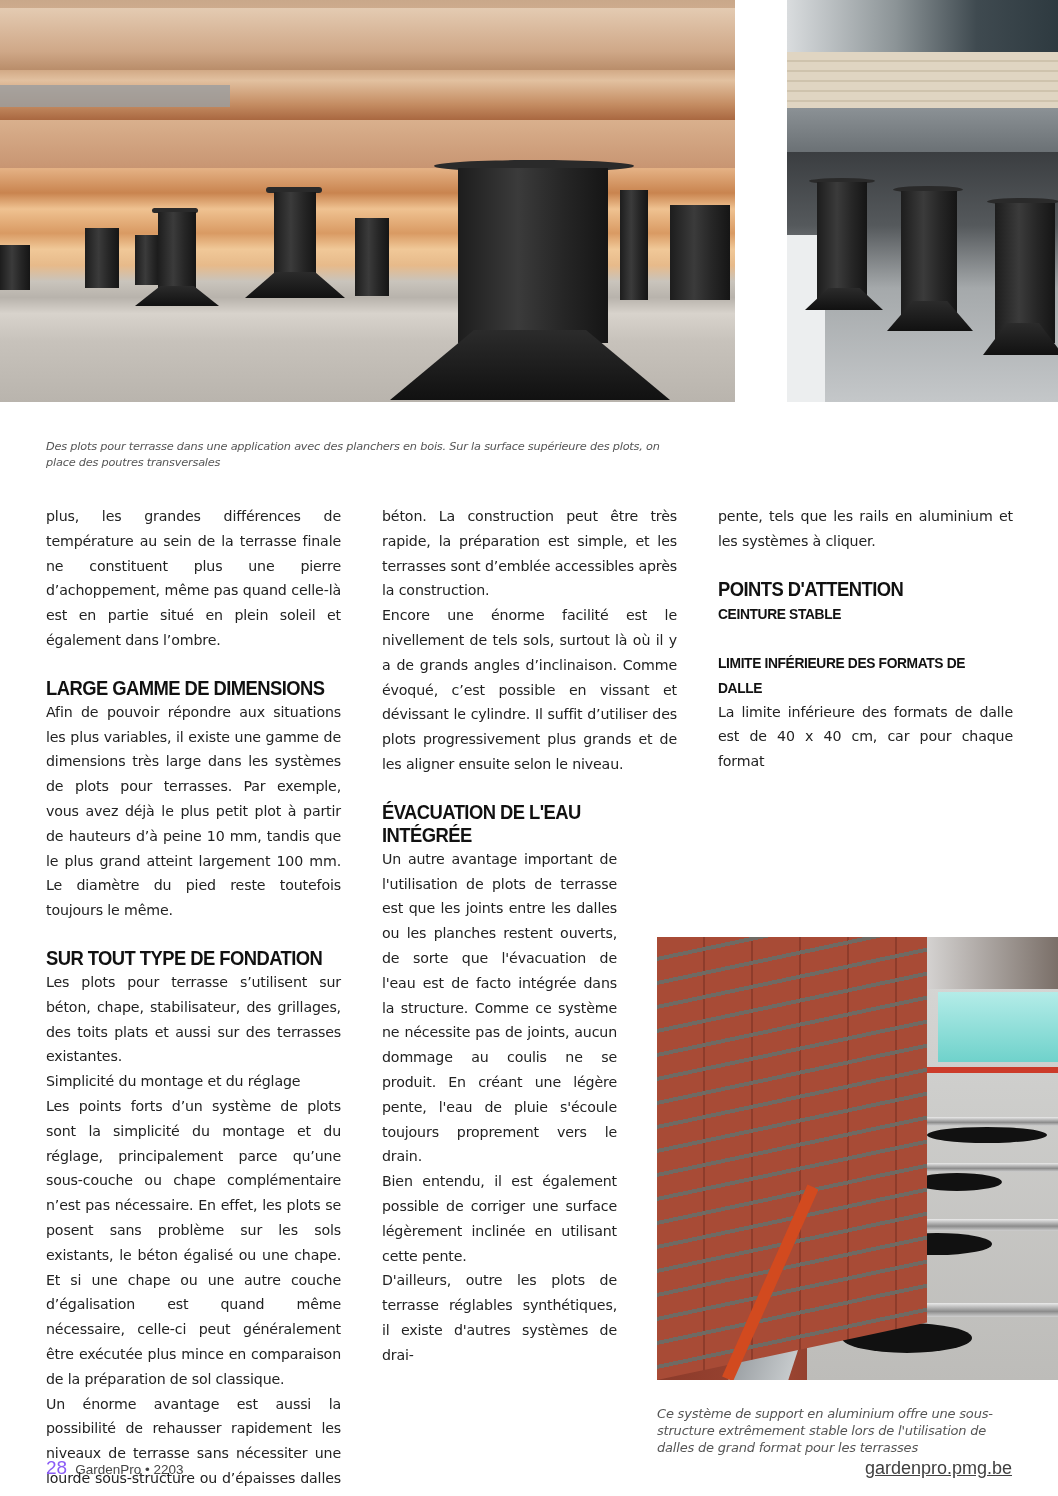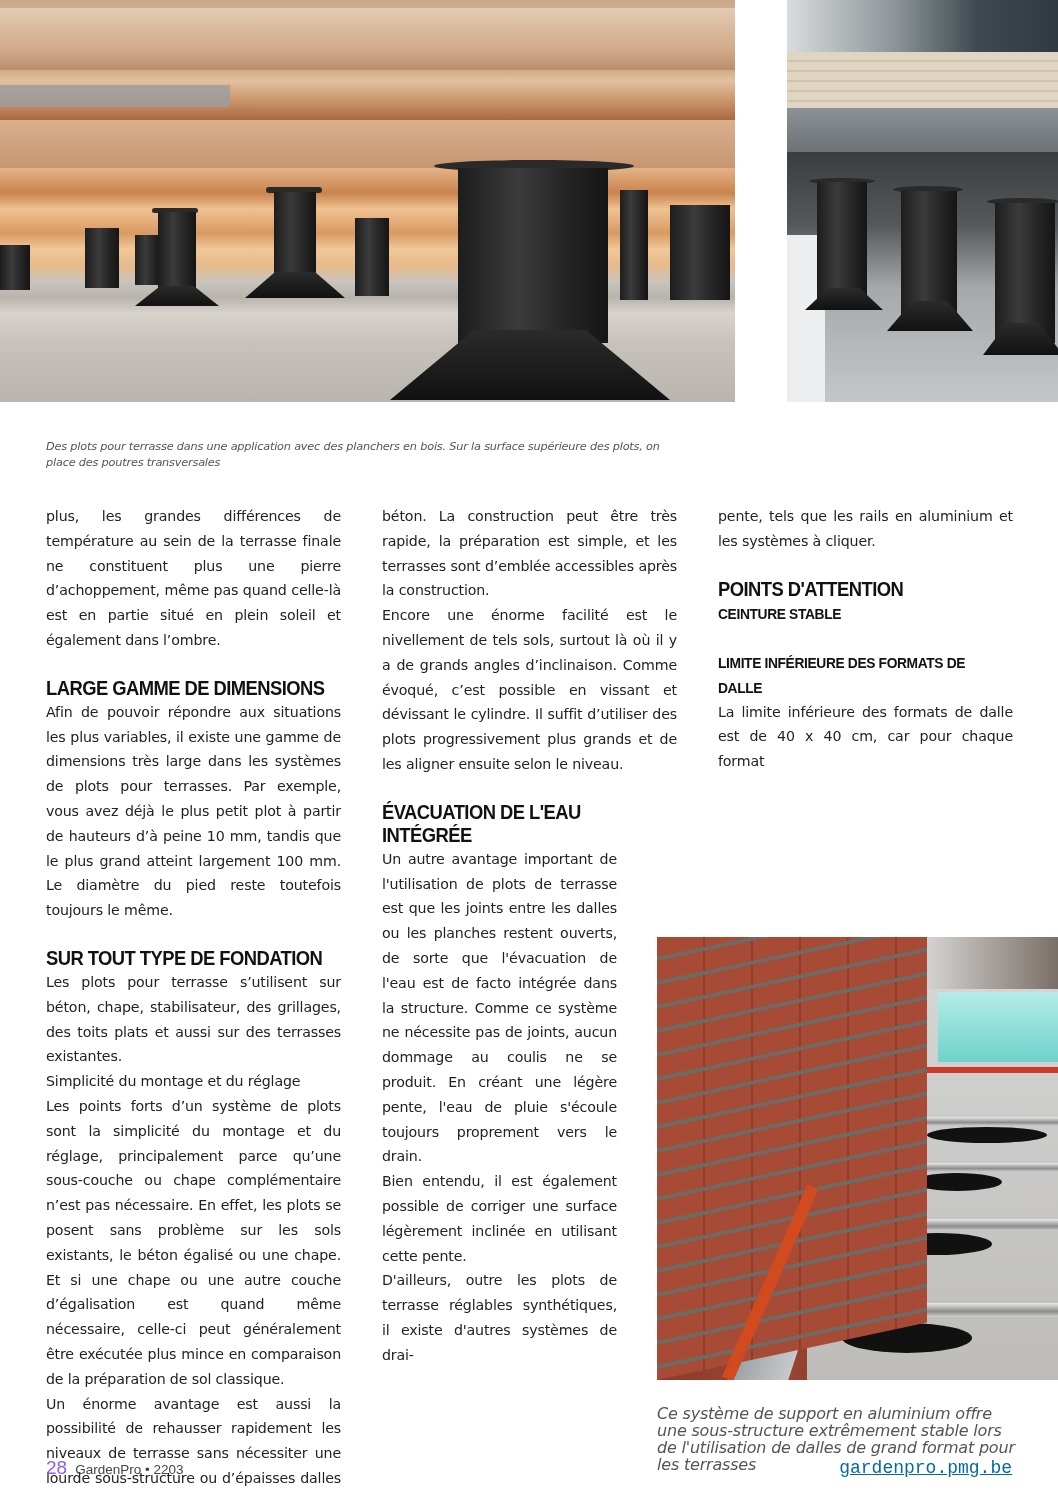--- a/index.html
+++ b/index.html
@@ -63,22 +63,22 @@
             transform: scaleX(0.92); transform-origin: left; }
 
   #col1 { left: 46px; top: 504px; width: 295px; }
   #col2 { left: 382px; top: 504px; width: 295px; }
   #col3 { left: 718px; top: 504px; width: 295px; }
 
   
   #footer-left { left: 46px; top: 1457px; font-family: "Liberation Sans", sans-serif; color: #444; }
   #page-number { font-size: 19px; color: #8b5cf6; }
   #mag-name { font-size: 13.5px; margin-left: 8px; color: #444; }
-  #footer-url { right: 46px; top: 1458px; font-family: Liberation Mono, monospace;
-                font-size: 18px; color: #0369a1; text-decoration: underline; }
+  #footer-url { right: 46px; top: 1458px; font-family: Liberation Sans, sans-serif;
+                font-size: 18px; color: #404040; text-decoration: underline; }
 </style>
 </head>
 <body>
 
 <div id="photo-main" class="photo" aria-label="Pedestals under wooden beams">
   <div class="beam" style="top:8px;height:62px;background:linear-gradient(180deg,#e4cbb2,#cfa888 70%,#b98d6a);"></div>
   <div class="beam" style="top:120px;height:48px;background:linear-gradient(180deg,#d9b08d,#c89572);"></div>
   <div class="abs" style="left:0;top:85px;width:230px;height:22px;background:#9a9da0;opacity:.8;"></div>
 
   <div class="pedestal" style="left:0;top:245px;">
@@ -182,18 +182,18 @@
   <div class="ped-dark" style="left:255px;top:236px;width:90px;height:18px;"></div>
   <div class="rail" style="left:220px;top:282px;width:181px;height:12px;"></div>
   <div class="ped-dark" style="left:225px;top:296px;width:110px;height:22px;"></div>
   <div class="rail" style="left:185px;top:366px;width:216px;height:14px;"></div>
   <div class="ped-dark" style="left:185px;top:386px;width:130px;height:30px;"></div>
   <div class="abs" style="left:160px;top:170px;width:60px;height:273px;background:linear-gradient(90deg,#9a9fa3,#c6cacc);transform:skewX(-18deg);transform-origin:top;"></div>
   <div class="bricks"></div>
   <div class="level" style="left:150px;top:250px;"></div>
 </div>
 
-<div class="caption" style="left:657px;top:1387px;width:360px;line-height:17px;font-size:16px;">Ce système de support en aluminium offre une sous-structure extrêmement stable lors de l'utilisation de dalles de grand format pour les terrasses</div>
+<div class="caption" style="left:657px;top:1387px;width:360px;line-height:17px;font-size:13px;">Ce système de support en aluminium offre une sous-structure extrêmement stable lors de l'utilisation de dalles de grand format pour les terrasses</div>
 
 <div id="footer-left" class="abs">
   <span id="page-number">28</span><span id="mag-name">GardenPro • 2203</span>
 </div>
 <div id="footer-url" class="abs">gardenpro.pmg.be</div>
 
 </body></html>

